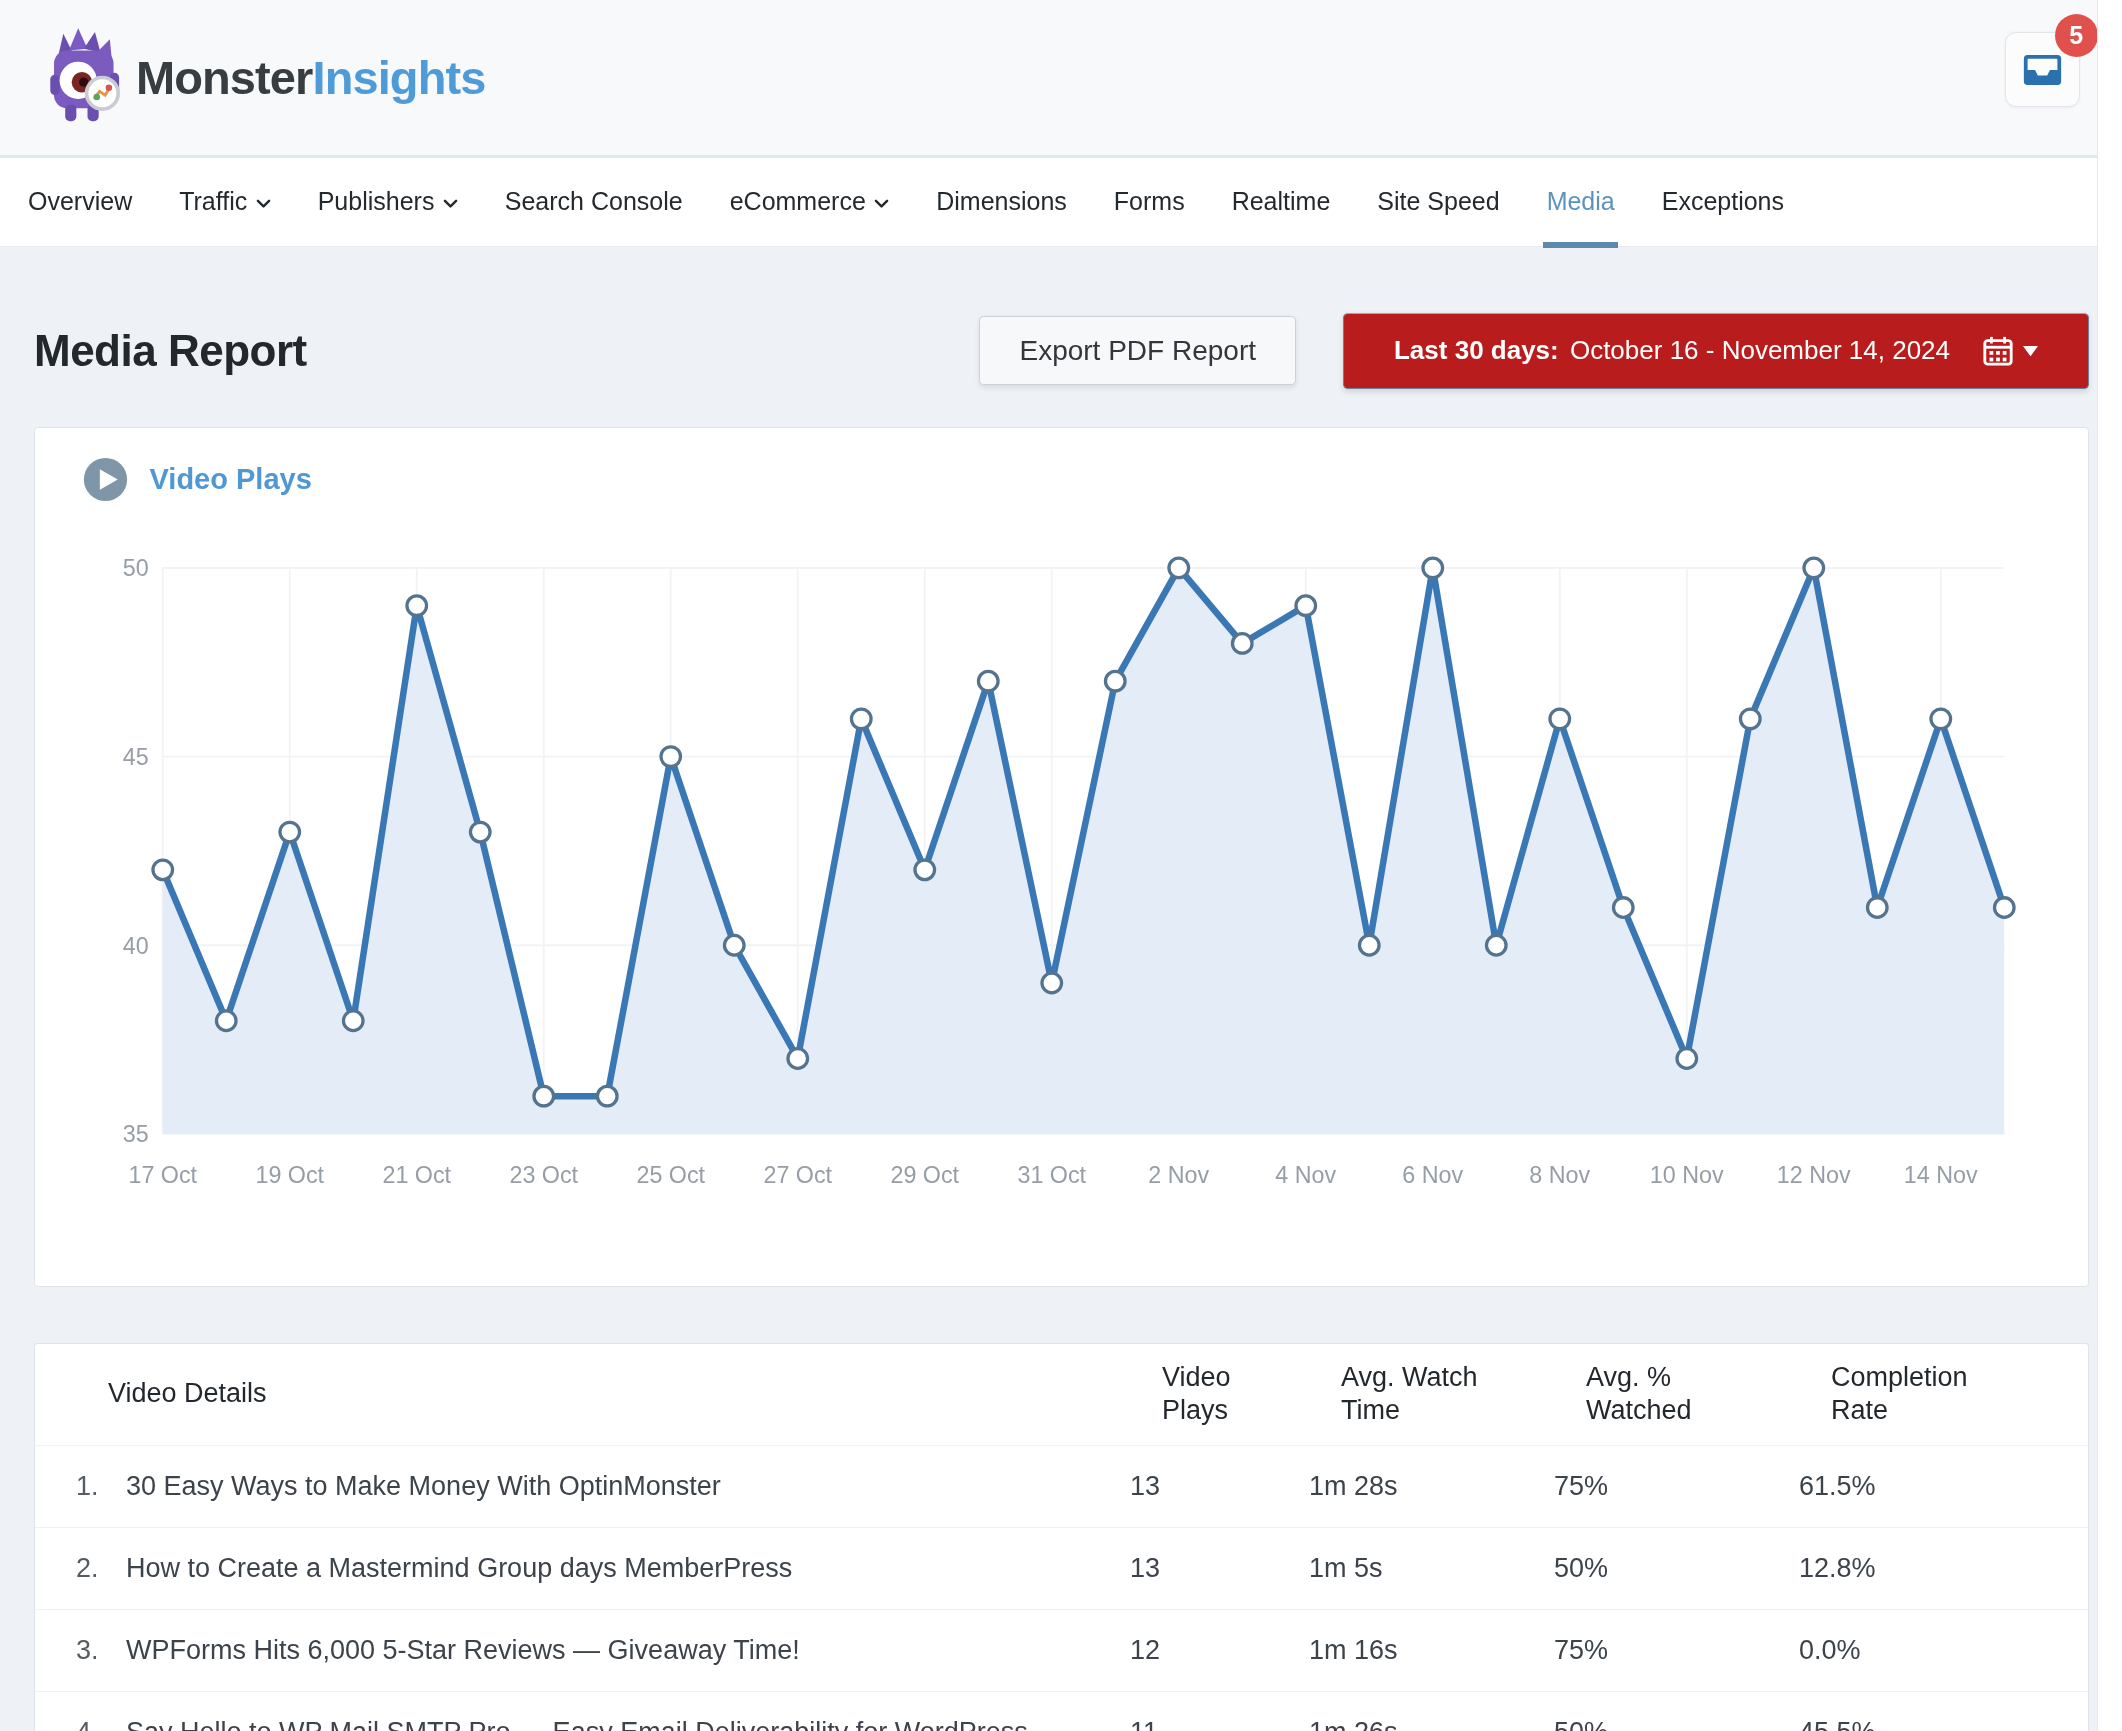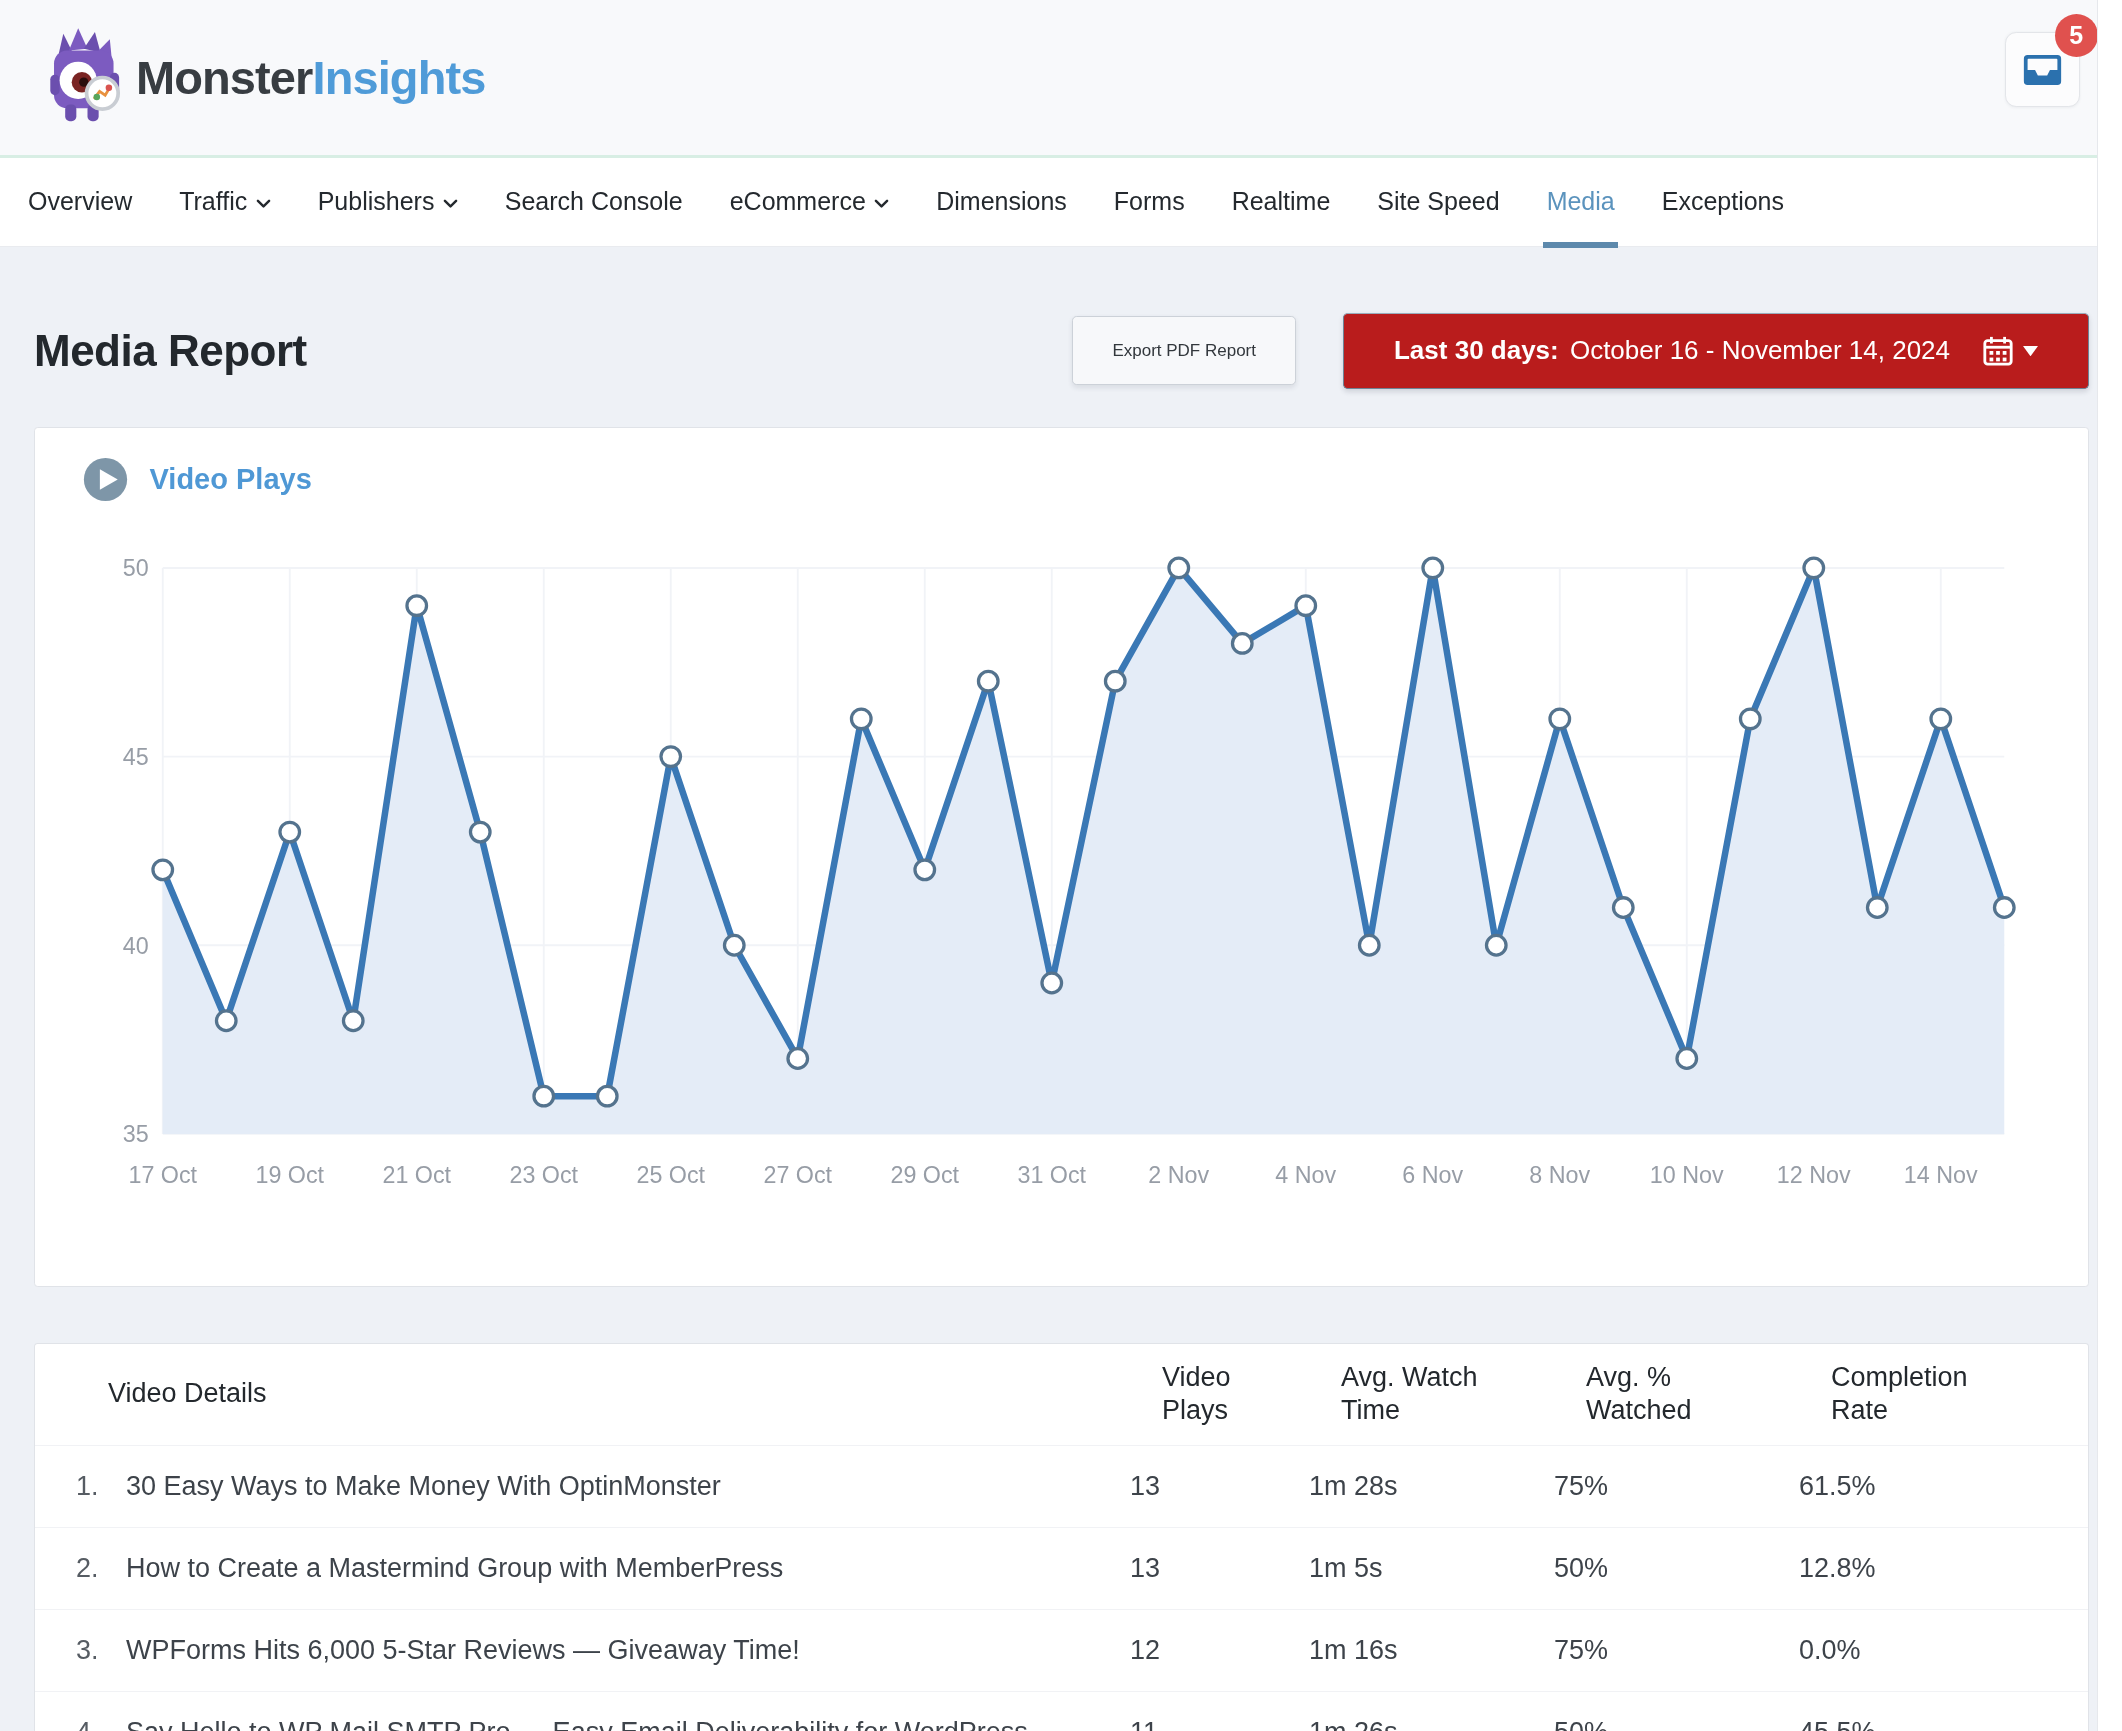--- a/index.html
+++ b/index.html
@@ -29,21 +29,21 @@
             font-size:25px;color:#24292e;cursor:pointer;white-space:nowrap;}
   .nav-item .caret{margin-top:3.7px;}
   .nav-item.active{color:#5b93bd;}
   .nav-item.active::after{content:"";position:absolute;left:-3.7px;right:-3.7px;bottom:-1.9px;height:6.5px;background:#5d89ac;}
 
   
   .content{position:relative;padding:0 34px;}
   .report-row{display:flex;align-items:center;margin-top:65px;height:78px;}
   .page-title{font-size:44px;font-weight:bold;color:#23282d;letter-spacing:-0.5px;}
   .export-btn{margin-left:auto;height:69px;padding:0 39px;background:#f7f8fa;border:0.9px solid #ccd1d8;
-              border-radius:4.7px;font-size:17px;color:#32373c;display:flex;align-items:center;
+              border-radius:4.7px;font-size:28px;color:#32373c;display:flex;align-items:center;
               box-shadow:0 2.8px 5.6px rgba(40,50,70,.10);cursor:pointer;font-family:inherit;}
   .date-btn{margin-left:47px;width:746px;height:76px;background:#b91c1c;border:0.9px solid #6e8496;
             border-top-color:#9aacbb;border-radius:4.7px;display:flex;align-items:center;justify-content:center;
             gap:11.2px;color:#fff;font-size:26px;box-shadow:0 2.8px 5.6px rgba(40,50,70,.15);cursor:pointer;}
   .date-bold{font-weight:bold;}
   .date-btn .cal-wrap{display:flex;align-items:center;gap:9.3px;margin-left:20.5px;}
 
   
   .chart-card{position:relative;margin-top:37px;height:860px;background:#fff;border:0.9px solid #e0e3e8;
               border-radius:3.7px;}
@@ -282,21 +282,21 @@
        <span class="row-title">30 Easy Ways to Make Money With OptinMonster</span>
      </div>
      <div class="cell">13</div>
      <div class="cell">1m 28s</div>
      <div class="cell">75%</div>
      <div class="cell">61.5%</div>
           </div>
           <div class="tgrid trow">
             <div class="cell cell-first">
        <span class="rank">2.</span>
-       <span class="row-title">How to Create a Mastermind Group with MemberPress</span>
+       <span class="row-title">How to Create a Mastermind Group days MemberPress</span>
      </div>
      <div class="cell">13</div>
      <div class="cell">1m 5s</div>
      <div class="cell">50%</div>
      <div class="cell">12.8%</div>
           </div>
           <div class="tgrid trow">
             <div class="cell cell-first">
        <span class="rank">3.</span>
        <span class="row-title">WPForms Hits 6,000 5-Star Reviews — Giveaway Time!</span>

